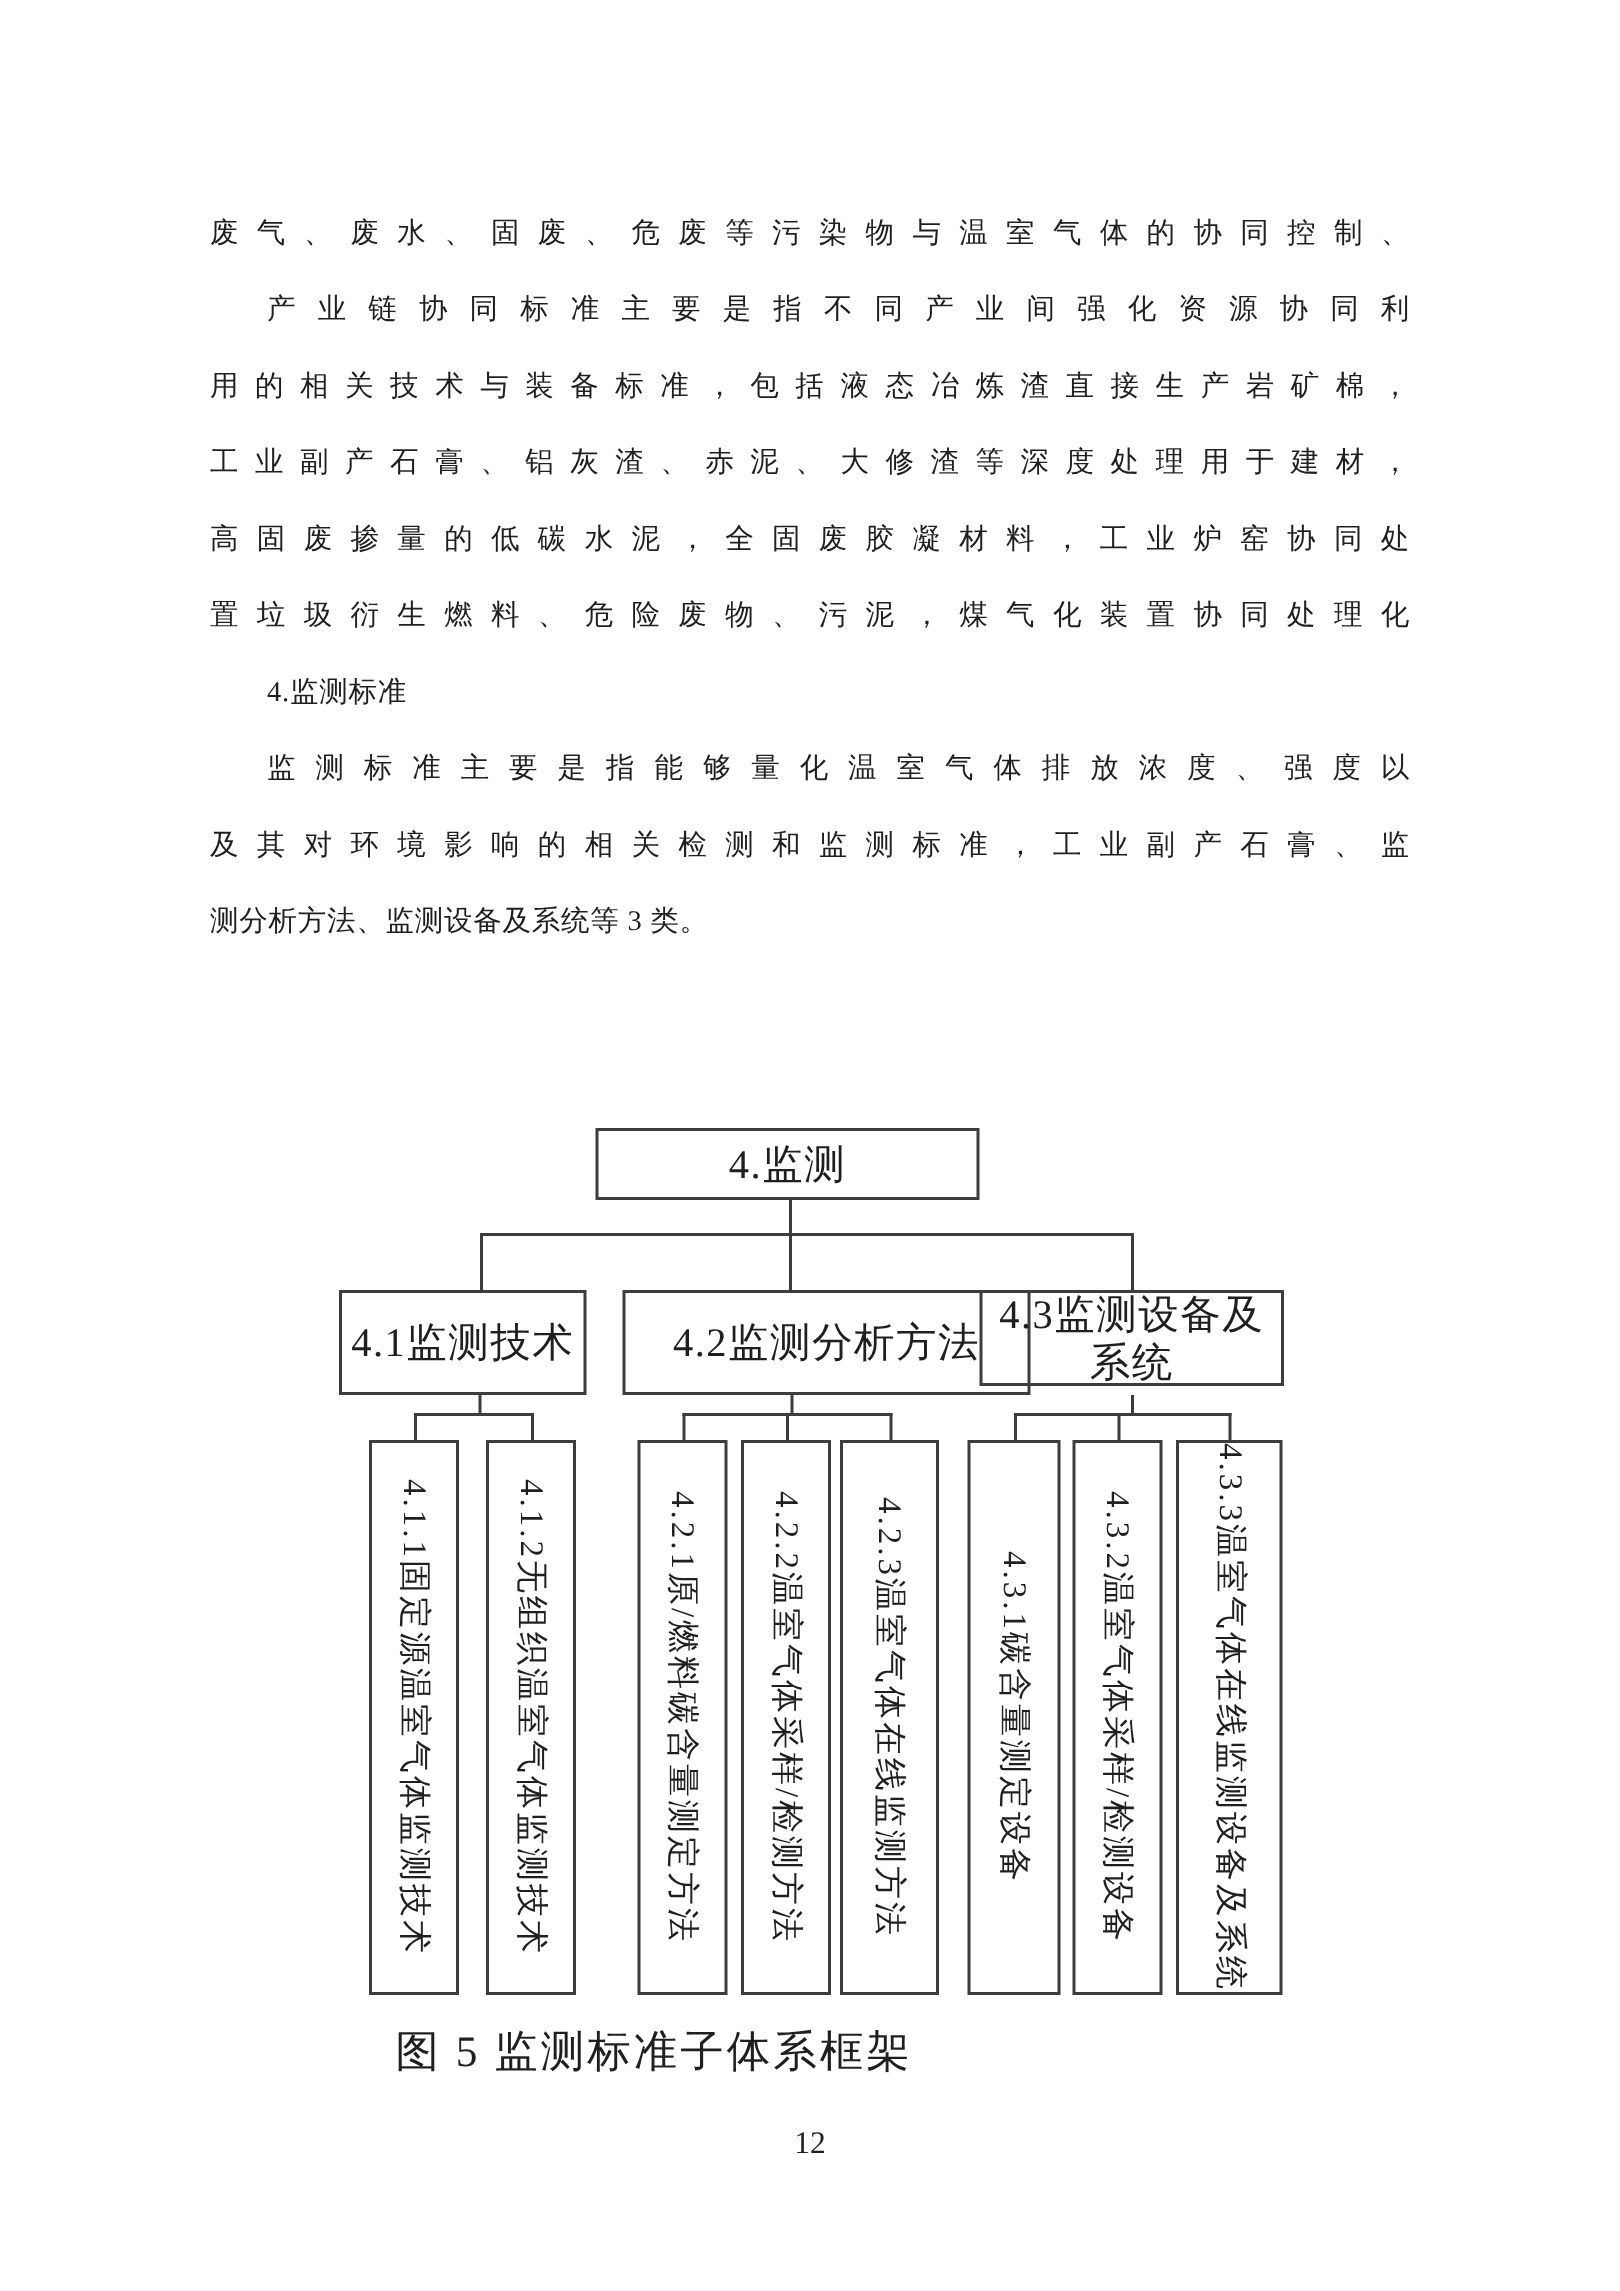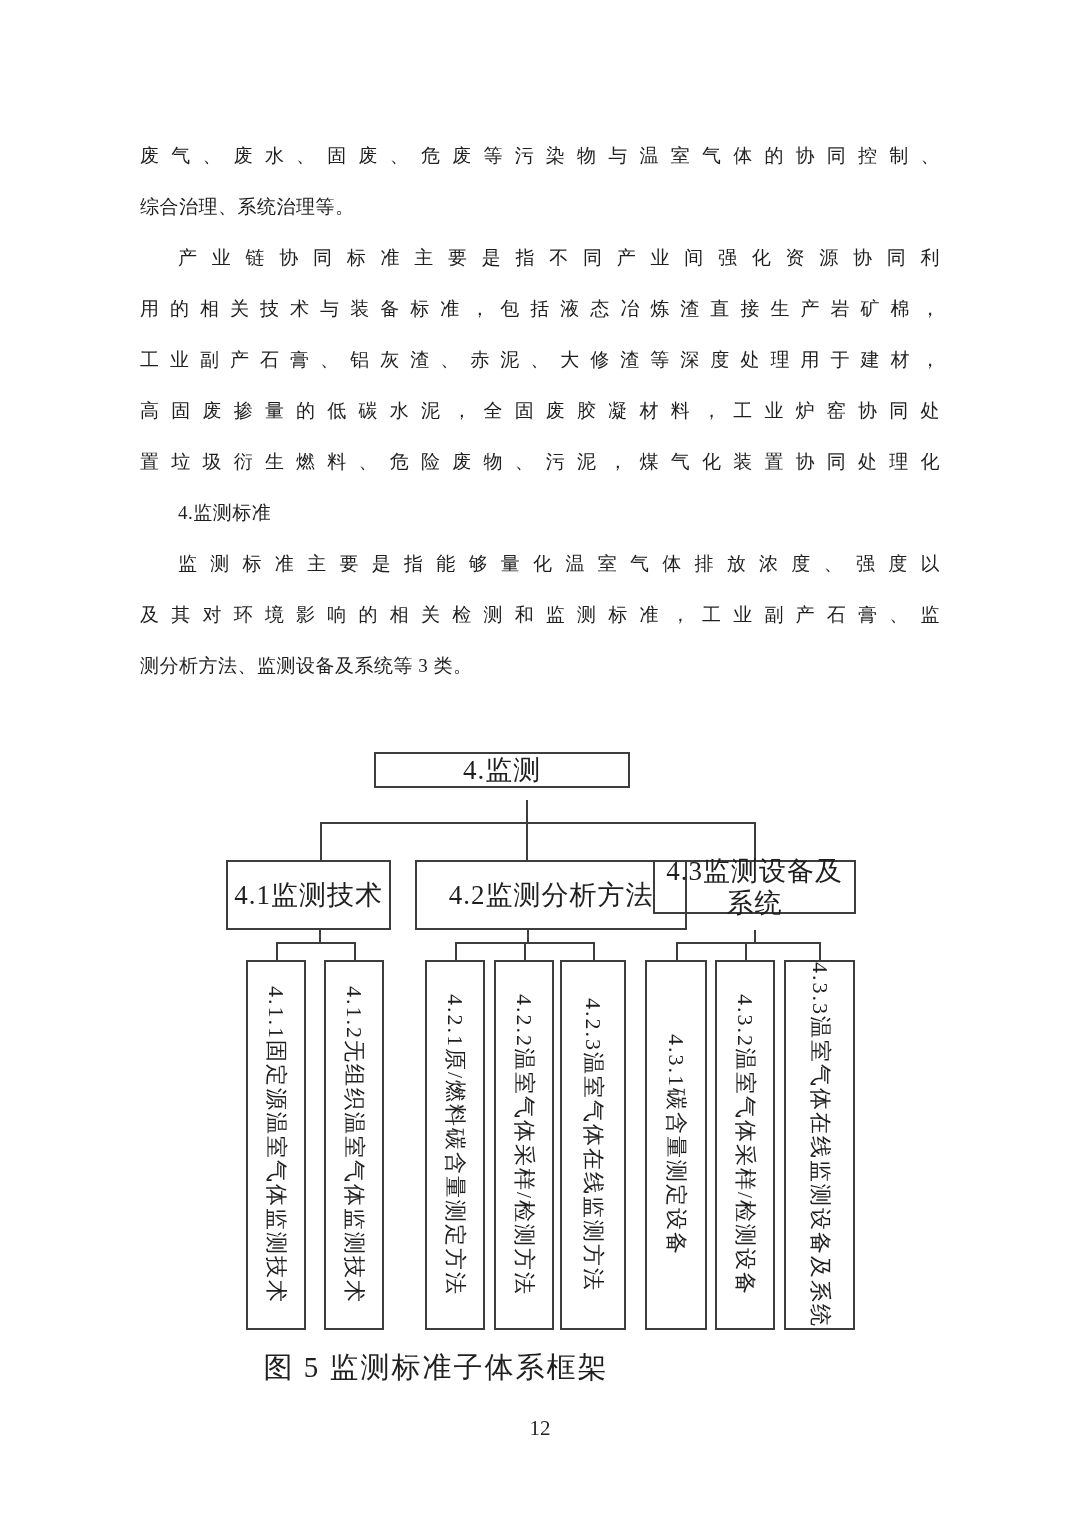--- a/index.html
+++ b/index.html
@@ -61,24 +61,24 @@
   }
   .vtext{
     position:absolute;
     left:50%; top:50%;
     transform:translate(-50%,-50%) rotate(90deg);
     white-space:nowrap;
     font-size:22px;
     letter-spacing:2px;
   }
   
-  .box-root{ left:374px; top:7px;  width:256px; height:36px; }
+  .box-root{ left:397px; top:7px;  width:256px; height:48px; }
   .box-b1  { left:226px; top:115px; width:165px; height:70px; }
   .box-b2  { left:415px; top:115px; width:272px; height:70px; }
-  .box-b3  { left:653px; top:115px; width:203px; height:54px; }
+  .box-b3  { left:653px; top:115px; width:203px; height:64px; }
   
   .ln-stem-root{ left:526px; top:55px; width:2px; height:60px; }
   .ln-bus1     { left:320px; top:77px; width:436px; height:2px; }
   .ln-drop-l   { left:320px; top:77px; width:2px; height:38px; }
   .ln-drop-r   { left:754px; top:77px; width:2px; height:38px; }
   
   .ln-stem-b1{ left:319px; top:185px; width:2px; height:13px; }
   .ln-stem-b2{ left:527px; top:185px; width:2px; height:13px; }
   .ln-stem-b3{ left:754px; top:185px; width:2px; height:13px; }
   .ln-bus-g1{ left:276px; top:197px; width:80px;  height:2px; }
@@ -118,21 +118,20 @@
     text-align:center;
     font-size:21px;
     margin-top:11px;
   }
 </style>
 </head>
 <body>
 
 <div class="textblock">
   <div class="tline">废气、废水、固废、危废等污染物与温室气体的协同控制、</div>
-  <div class="tline end">综合治理、系统治理等。</div>
   <div class="tline ind">产业链协同标准主要是指不同产业间强化资源协同利</div>
   <div class="tline">用的相关技术与装备标准，包括液态冶炼渣直接生产岩矿棉，</div>
   <div class="tline">工业副产石膏、铝灰渣、赤泥、大修渣等深度处理用于建材，</div>
   <div class="tline">高固废掺量的低碳水泥，全固废胶凝材料，工业炉窑协同处</div>
   <div class="tline">置垃圾衍生燃料、危险废物、污泥，煤气化装置协同处理化</div>
   <div class="tline ind end">4.监测标准</div>
   <div class="tline ind">监测标准主要是指能够量化温室气体排放浓度、强度以</div>
   <div class="tline">及其对环境影响的相关检测和监测标准，工业副产石膏、监</div>
   <div class="tline end">测分析方法、监测设备及系统等 3 类。</div>
 </div>

